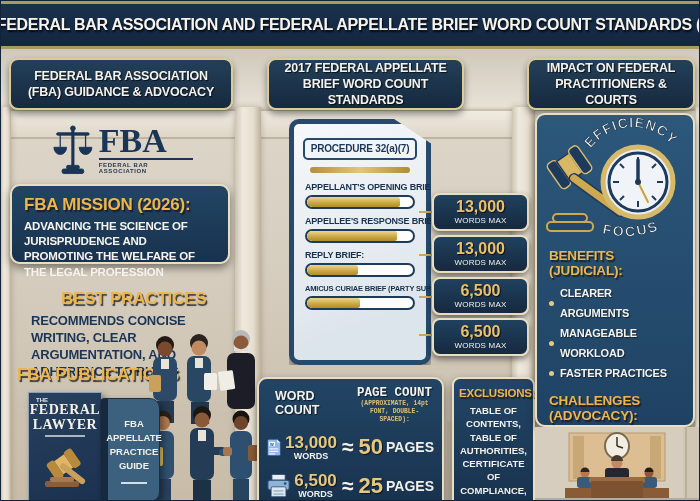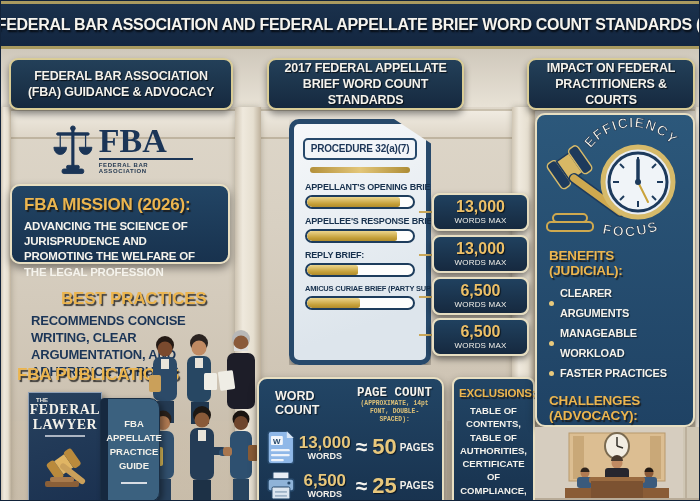--- a/index.html
+++ b/index.html
@@ -97,21 +97,21 @@
   .conv-head .wc { color:#f4f2ec; font-weight:800; font-size:12.5px; margin-top:3px; margin-left:8px; text-shadow:1px 1px 1px rgba(0,0,0,.6); }
   .conv-head .pcwrap { text-align:center; width:86px;font-family:Liberation Mono, monospace; }
   .conv-head .pc { color:#f4f2ec; font-weight:800; font-size:12.5px; text-shadow:1px 1px 1px rgba(0,0,0,.6); }
   .conv-head .note { color:#dcc078; font-weight:700; font-size:6.3px; line-height:1.25; }
   .conv-row { display:flex; align-items:center; margin-top:7px; }
   .conv-row .numcol { width:52px; text-align:center; margin-left:4px; }
   .conv-row .num { color:#e7c77c; font-weight:800; font-size:17px; line-height:1; text-shadow:1px 1px 1px rgba(0,0,0,.6); }
   .conv-row .unit { color:#f2f0ea; font-weight:800; font-size:9px; }
   .conv-row .approx { color:#f4f2ec; font-weight:800; font-size:21px; margin:0 5px; }
   .conv-row .pages { color:#e7c77c; font-weight:800; font-size:22px; line-height:1; text-shadow:1px 1px 1px rgba(0,0,0,.6); }
-  .conv-row .punit { color:#f2f0ea; font-weight:800; font-size:10px; margin-left:3px;text-align:right; }
+  .conv-row .punit { color:#f2f0ea; font-weight:800; font-size:14px; margin-left:3px;text-align:right; }
 
   .excl { left:451px; top:376px; width:83px; height:132px; padding:8px 5px; text-align:center; border-radius:8px; }
   .excl .h { font-size:11.5px; }
   .excl .b { color:#f4f2ec; font-weight:800; font-size:9.5px; line-height:1.4; margin-top:5px; }
 
   
   .impact { left:534px; top:112px; width:160px; height:314px; background:linear-gradient(180deg,#2c587b,#1f4264); }
   .impact .illus { display:block; margin:3px auto 0; }
   .impact .sect { padding:0 12px; }
   .impact .sh { font-size:13.5px; margin-top:4px; }

